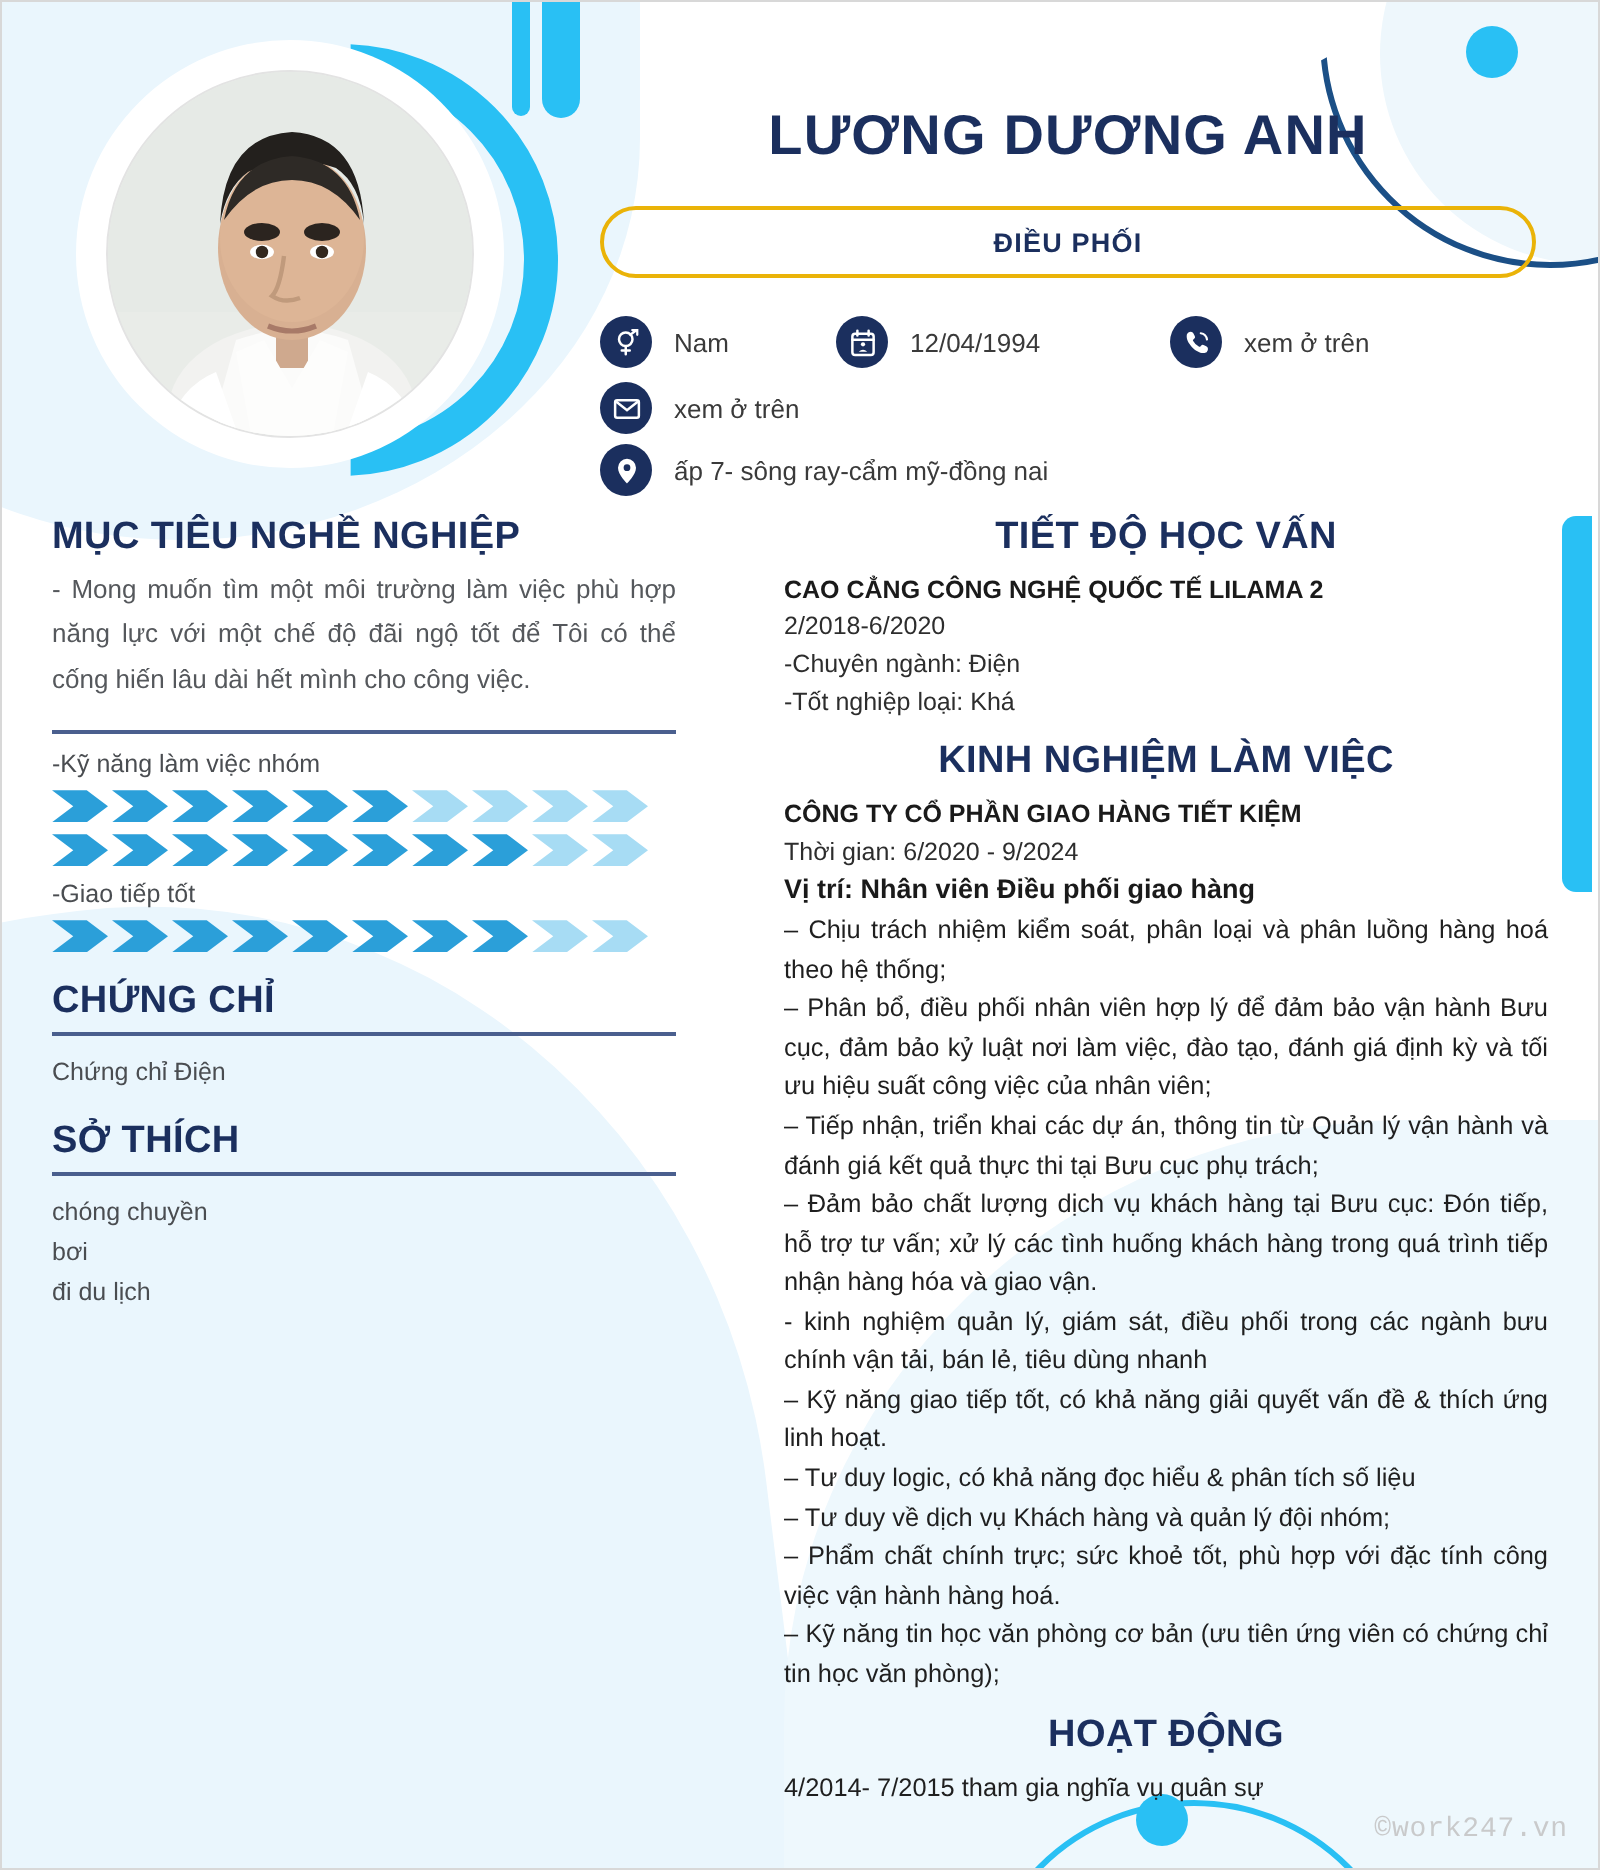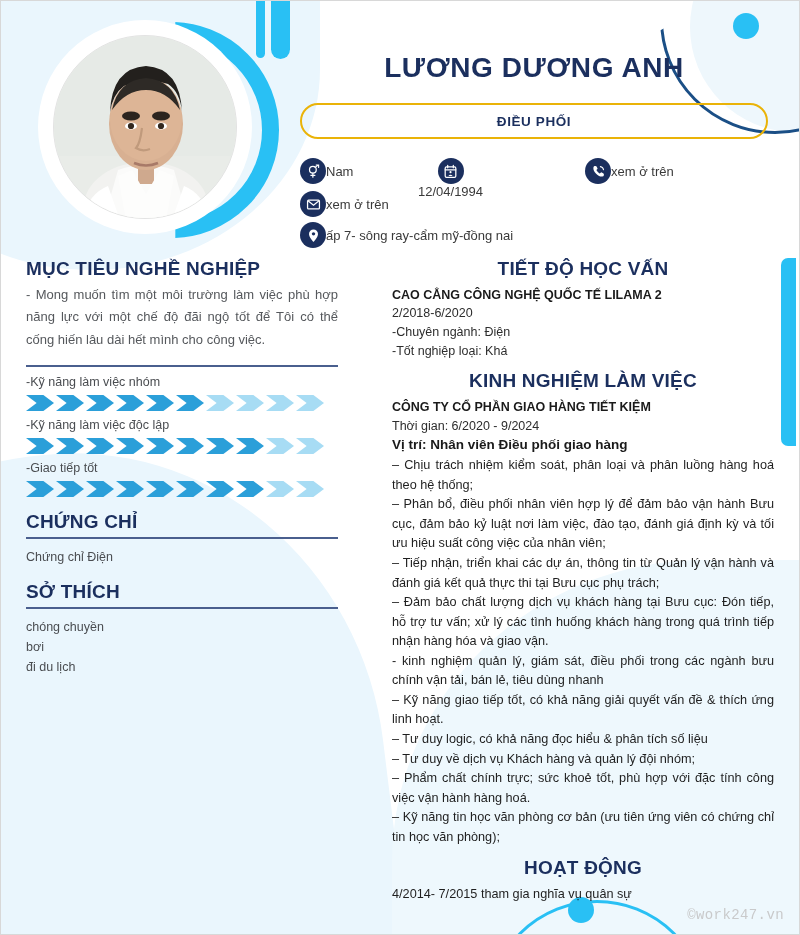--- a/index.html
+++ b/index.html
@@ -154,26 +154,27 @@
   }
   .ci {
     width: 26px; height: 26px;
     border-radius: 50%;
     background: #1b2f5e;
     display: flex; align-items: center; justify-content: center;
     flex: none;
   }
   .ci svg { display: block; }
   .ctext {
+    margin-left: 11px;
     font-size: 13px;
     color: #3a3a3a;
     white-space: nowrap;
   }
   #c-gender { left: 300px; top: 158px; }
-  #c-dob    { left: 418px; top: 158px; flex-direction: column; }
+  #c-dob    { left: 418px; top: 158px; }
   #c-phone  { left: 585px; top: 158px; }
   #c-email  { left: 300px; top: 191px; }
   #c-addr   { left: 300px; top: 222px; }
 
   
   .col-left  { position: absolute; left: 26px;  top: 258px; width: 312px; }
   .col-right { position: absolute; left: 392px; top: 258px; width: 382px; }
 
   .sec-left { margin-bottom: 14px; }
   .h-left {
@@ -381,21 +382,20 @@
             <span class="arw on"></span>
             <span class="arw on"></span>
             <span class="arw on"></span>
             <span class="arw on"></span>
             <span class="arw on"></span>
             <span class="arw off"></span>
             <span class="arw off"></span>
             <span class="arw off"></span>
             <span class="arw off"></span>
           </div>
-          <div class="skill-label">-Kỹ năng làm việc độc lập</div>
           <div class="arrows">
             <span class="arw on"></span>
             <span class="arw on"></span>
             <span class="arw on"></span>
             <span class="arw on"></span>
             <span class="arw on"></span>
             <span class="arw on"></span>
             <span class="arw on"></span>
             <span class="arw on"></span>
             <span class="arw off"></span>

